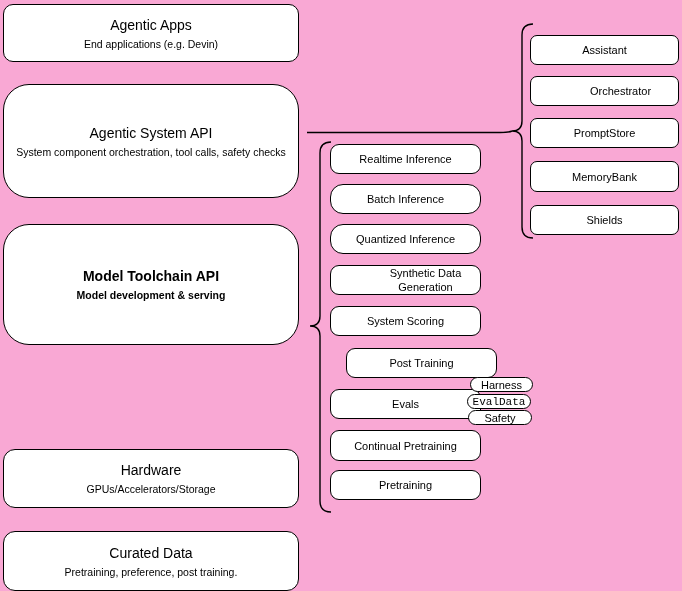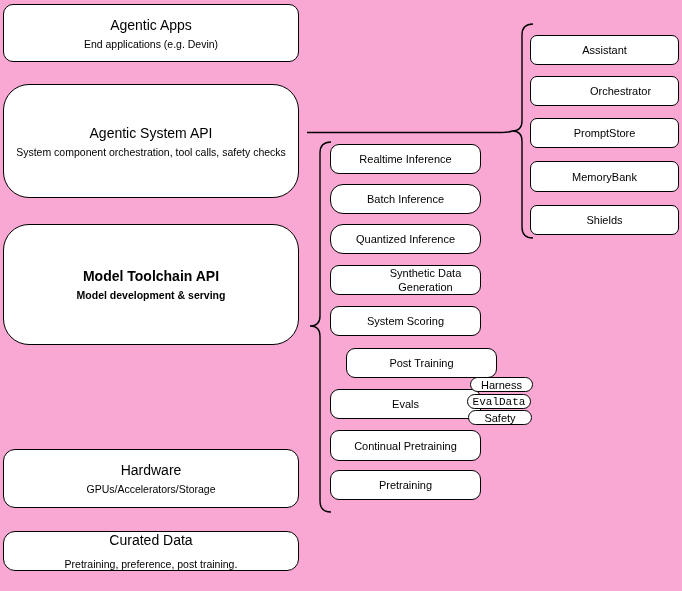--- a/index.html
+++ b/index.html
@@ -87,21 +87,21 @@
     <div class="title">Model Toolchain API</div>
     <div class="subtitle">Model development &amp; serving</div>
   </div>
 
 
   <div class="node" style="left:3px; top:449px; width:296px; height:59px; border-radius:12px;">
     <div class="title">Hardware</div>
     <div class="subtitle">GPUs/Accelerators/Storage</div>
   </div>
 
-  <div class="node" style="left:3px; top:531px; width:296px; height:40px; border-radius:12px;justify-content:space-between;">
+  <div class="node" style="left:3px; top:531px; width:296px; height:60px; border-radius:12px;">
     <div class="title">Curated Data</div>
     <div class="subtitle">Pretraining, preference, post training.</div>
   </div>
 
   <div class="node" style="left:330px; top:144px; width:151px; height:30px; border-radius:9px;">
     <div class="item-label">Realtime Inference</div>
   </div>
 
   <div class="node" style="left:330px; top:184px; width:151px; height:30px; border-radius:13px;">
     <div class="item-label">Batch Inference</div>

